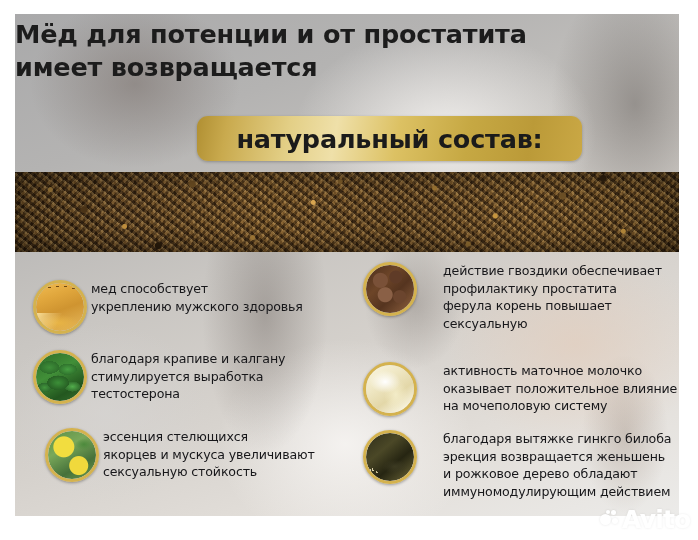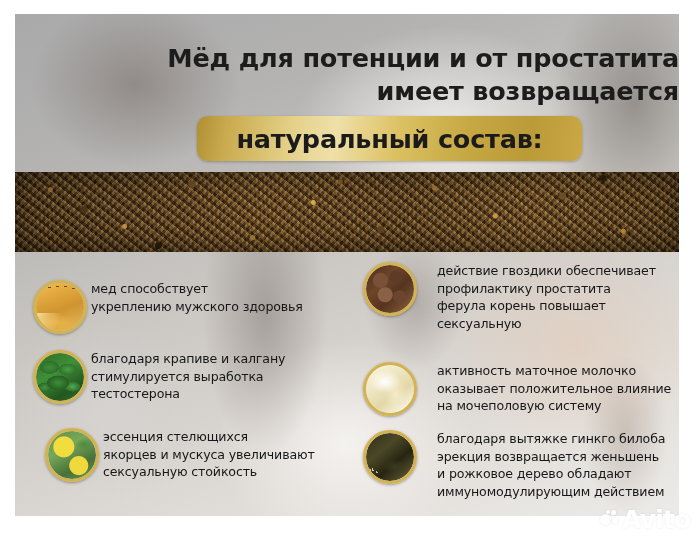--- a/index.html
+++ b/index.html
@@ -58,23 +58,23 @@
   
   .header-zone {
     position: absolute;
     left: 0; top: 0;
     width: 100%;
     height: 158px;
   }
   .title-block {
     position: absolute;
     left: 0;
-    top: 28px;
+    top: 4px;
     width: 100%;
-    text-align: right;
+    text-align: left;
   }
   .title-line {
     font-family: "DejaVu Sans", sans-serif;
     font-weight: bold;
     font-size: 25.5px;
     line-height: 33px;
     color: #1c1c1c;
     letter-spacing: -0.2px;
     white-space: nowrap;
   }
@@ -245,21 +245,21 @@
   .benefit-text {
     margin-left: 4px;
     font-family: "DejaVu Sans", sans-serif;
     font-size: 12.6px;
     line-height: 17.5px;
     color: #17171a;
     font-weight: normal;
     white-space: pre-line;
     letter-spacing: -0.15px;
   }
-  .col-right .benefit-text { margin-left: 20px; }
+  .col-right .benefit-text { margin-left: 26px; }
 
   
   #avito-watermark {
     position: absolute;
     left: 600px;
     top: 505px;
     display: flex;
     align-items: center;
     height: 28px;
   }

